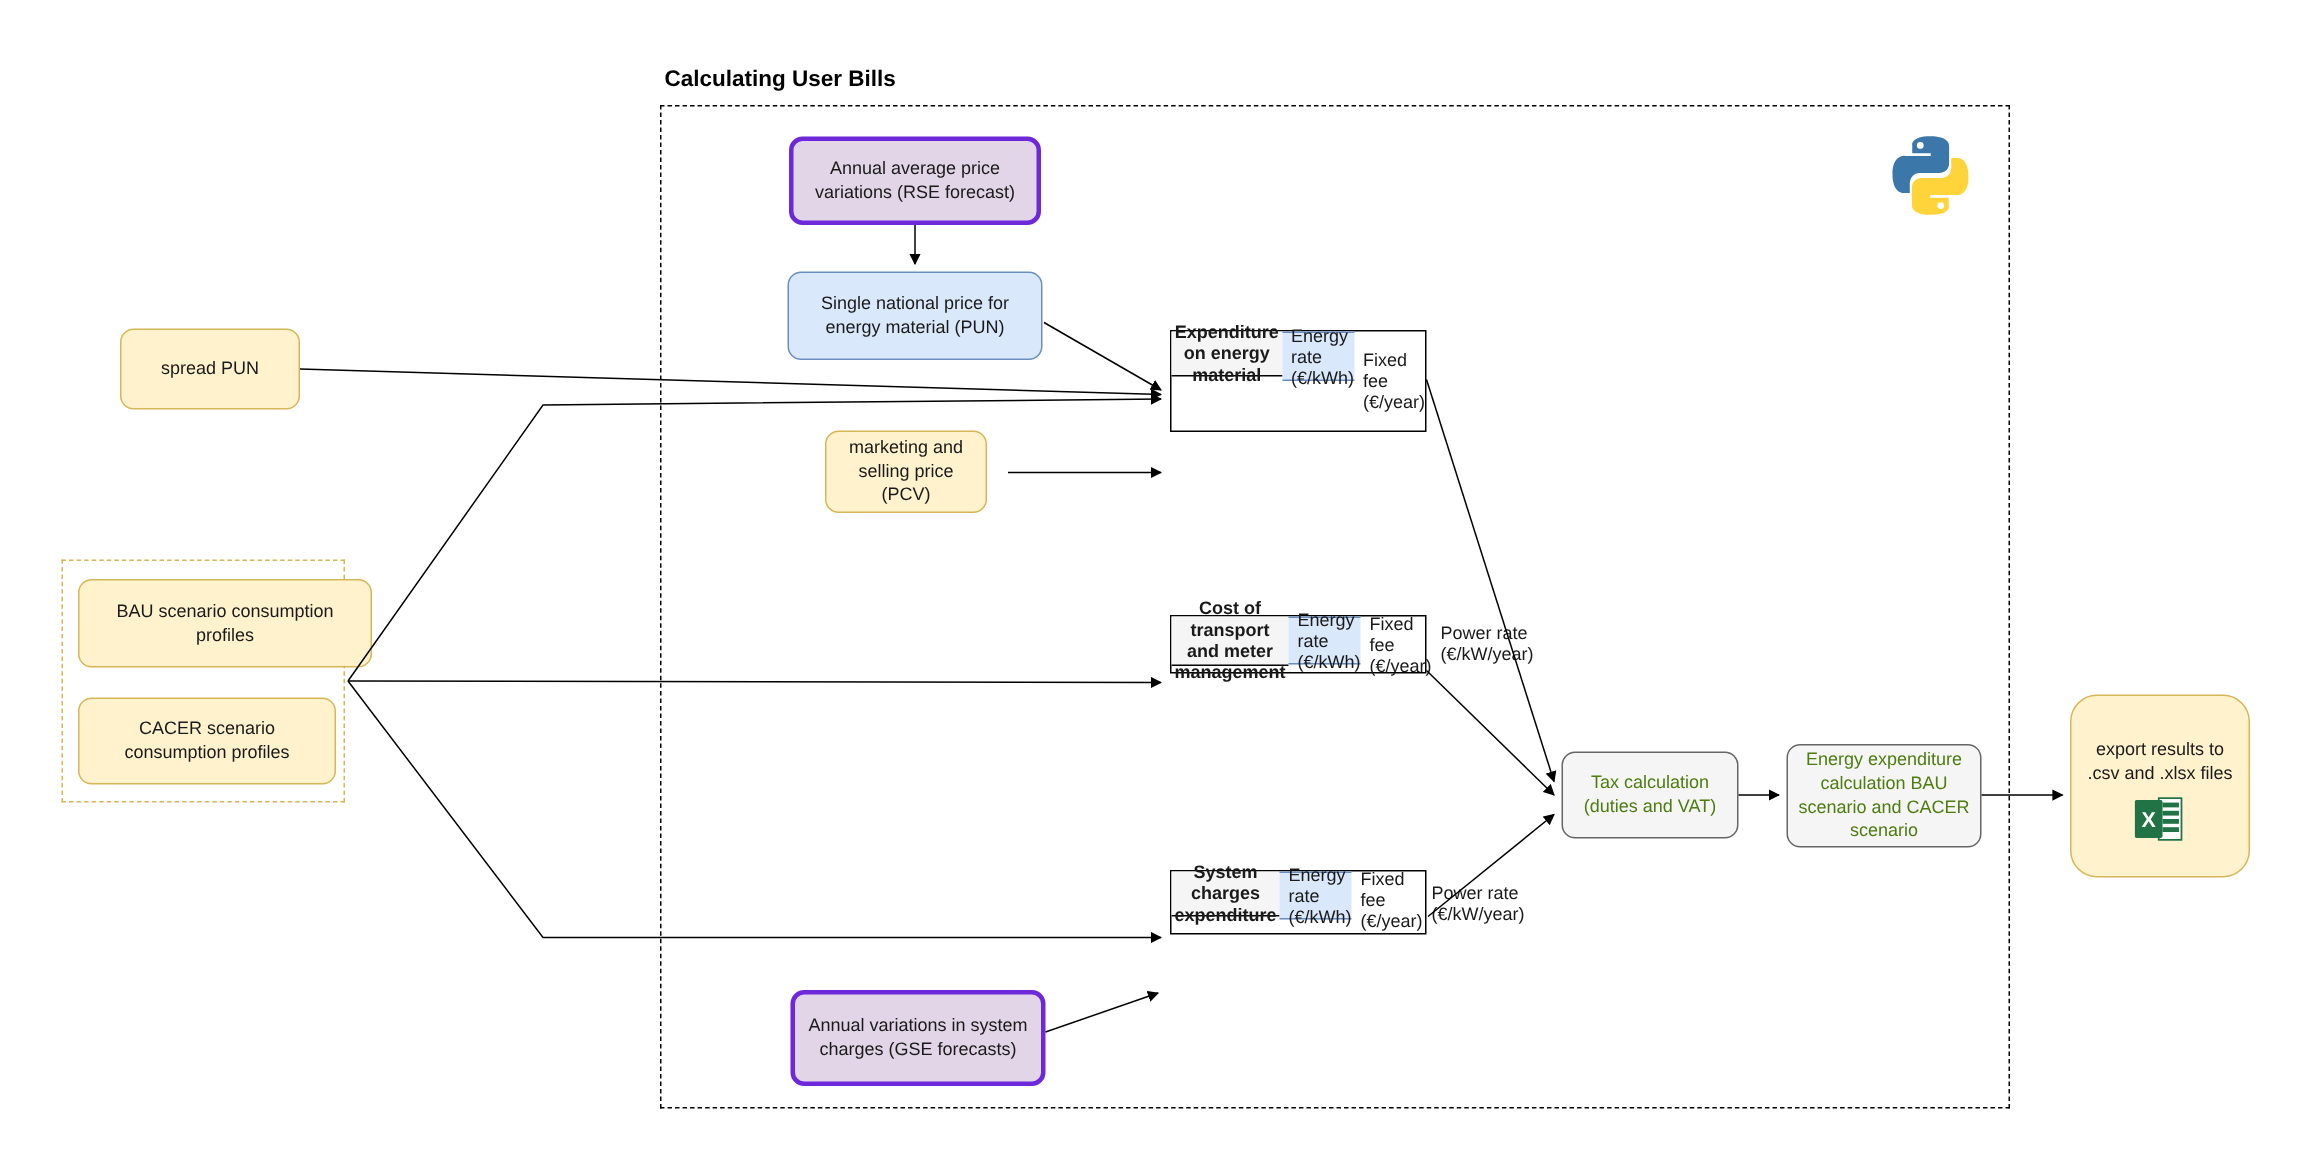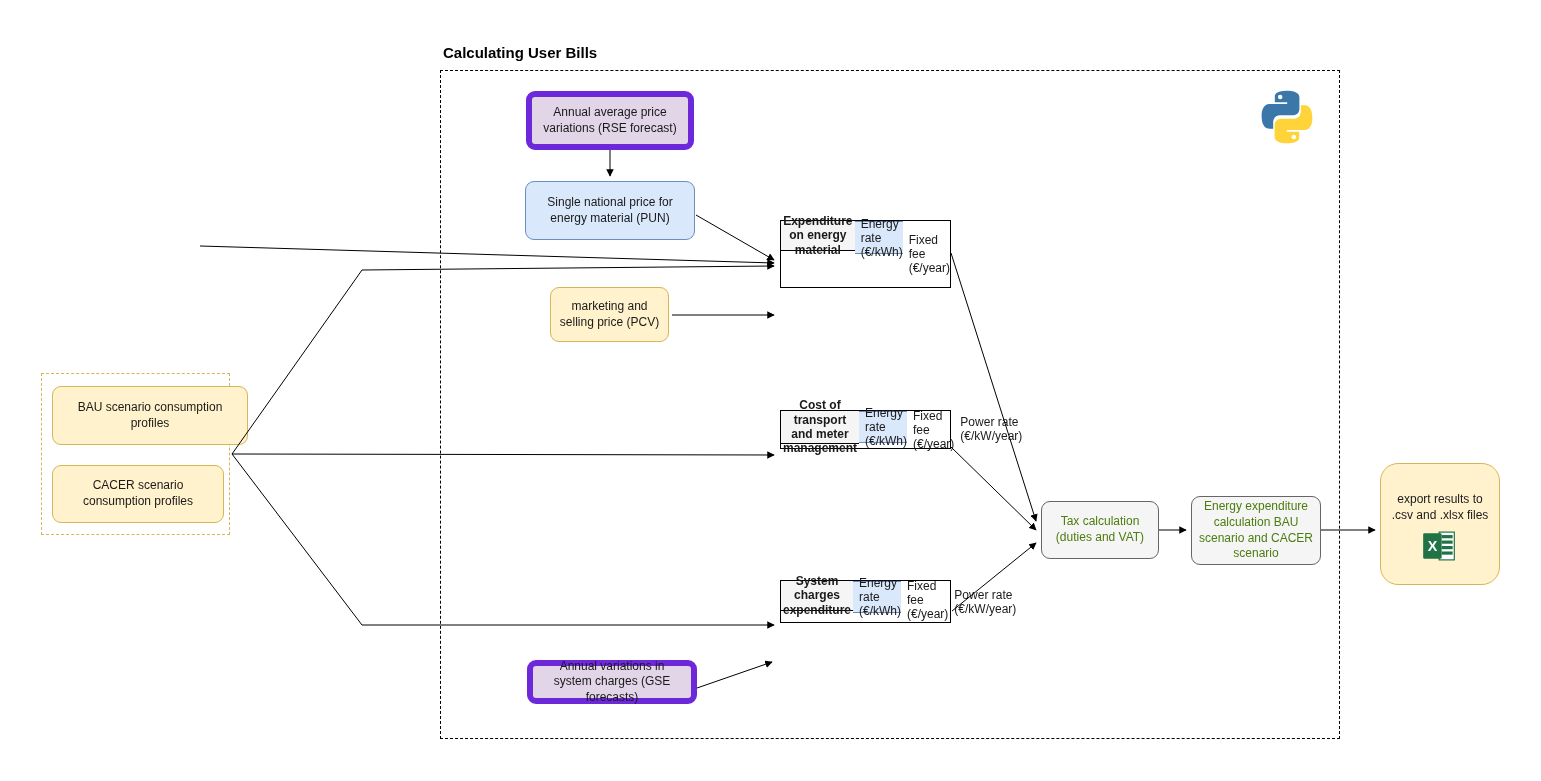--- a/index.html
+++ b/index.html
@@ -7,21 +7,21 @@
          font-family:"Liberation Sans",sans-serif;color:#1a1a1a;overflow:hidden;border-radius:26px;}
   .title{position:absolute;left:443px;top:44px;font-size:15px;font-weight:bold;color:#000;}
   .dashed-frame{position:absolute;left:440px;top:70px;width:900px;height:669px;
                 border:1px dashed #000;box-sizing:border-box;}
   .group-frame{position:absolute;left:41px;top:373px;width:189px;height:162px;
                border:1px dashed #D6B656;box-sizing:border-box;background:transparent;}
   .box{position:absolute;display:flex;align-items:center;justify-content:center;
        text-align:center;font-size:12px;line-height:1.3;border-radius:9px;
        padding:3px 6px;box-sizing:border-box;}
   .yellow{background:#FFF2CC;border:1px solid #D6B656;}
-  .purple{background:#E1D5E7;border:6px solid #6d28d9;}
+  .purple{background:#E1D5E7;border:3px solid #6d28d9;}
   .blue{background:#DAE8FC;border:1px solid #6C8EBF;}
   .gray{background:#F5F5F5;border:1px solid #666666;color:#4d7c0f;}
   .table{position:absolute;border:1px solid #000;background:#fff;box-sizing:border-box;
          font-size:12px;display:flex;flex-direction:row;width:171px;}
   .thead{background:#F5F5F5;border-bottom:1px solid #000;font-weight:bold;
          display:flex;align-items:center;justify-content:center;text-align:center;
          line-height:1.2;box-sizing:border-box;padding:1px 2px;}
   .trow{display:flex;align-items:center;padding-left:6px;box-sizing:border-box;}
   .blue-row{background:#DAE8FC;border-top:1px solid #6C8EBF;border-bottom:1px solid #6C8EBF;}
   .edges{position:absolute;left:0;top:0;pointer-events:none;}
@@ -45,34 +45,37 @@
   </svg>
 
   <div class="box purple" style="left:526px;top:91px;width:168px;height:59px;">
     <span>Annual average price variations (RSE forecast)</span>
   </div>
 
   <div class="box blue" style="left:525px;top:181px;width:170px;height:59px;text-align:center;">
     <span>Single national price for energy material (PUN)</span>
   </div>
 
+  <div class="box yellow" style="left:80px;top:219px;width:120px;height:54px;">
+    <span>spread PUN</span>
+  </div>
 
   <div class="group-frame"></div>
   <div class="box yellow" style="left:52px;top:386px;width:196px;height:59px;">
     <span>BAU scenario consumption profiles</span>
   </div>
   <div class="box yellow" style="left:52px;top:465px;width:172px;height:58px;">
     <span>CACER scenario consumption profiles</span>
   </div>
 
-  <div class="box yellow" style="left:550px;top:287px;width:119px;height:55px;">
+  <div class="box yellow" style="left:550px;top:287px;width:108px;height:55px;">
     <span>marketing and selling price (PCV)</span>
   </div>
 
-  <div class="box purple" style="left:527px;top:660px;width:170px;height:44px;">
+  <div class="box purple" style="left:527px;top:660px;width:170px;height:64px;">
     <span>Annual variations in system charges (GSE forecasts)</span>
   </div>
 
   <div class="table" style="left:780px;top:220px;">
     <div class="thead" style="height:30px;">Expenditure on energy material</div>
     <div class="trow blue-row" style="height:33px;">Energy rate (€/kWh)</div>
     <div class="trow" style="height:66px;">Fixed fee (€/year)</div>
   </div>
 
   <div class="table" style="left:780px;top:410px;">

